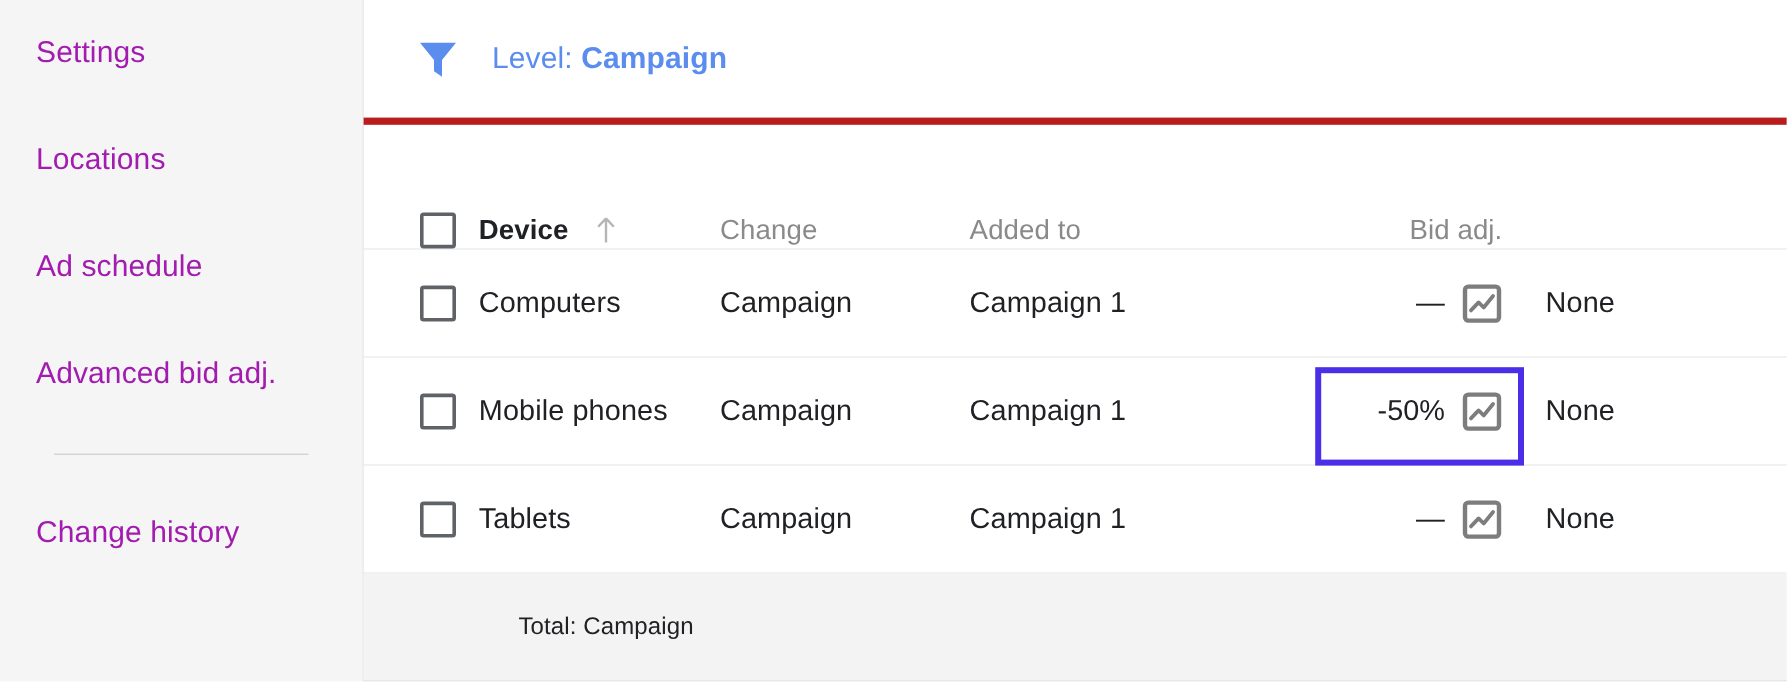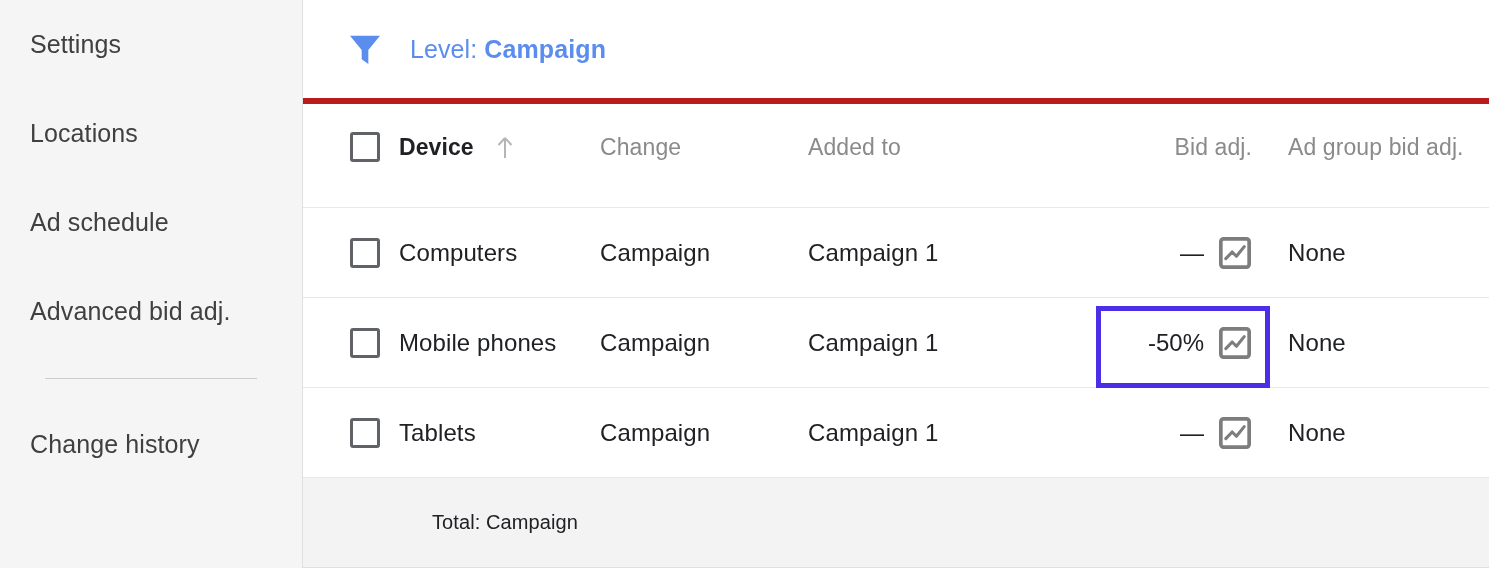--- a/index.html
+++ b/index.html
@@ -30,21 +30,21 @@
     box-sizing: border-box;
     position: relative;
   }
   .nav-item {
     height: 89px;
     display: flex;
     align-items: center;
     padding-left: 30px;
     box-sizing: border-box;
     font-size: 25px;
-    color: #404040;
+    color: #a21caf;
     letter-spacing: 0.1px;
     cursor: pointer;
     user-select: none;
   }
   .nav-item.active {
     background: #dddddd;
     color: #5b8def;
   }
   .nav-divider-wrap {
     height: 44px;
@@ -105,21 +105,21 @@
   .row {
     display: flex;
     align-items: center;
     box-sizing: border-box;
     border-bottom: 1px solid #e8e8e8;
     position: relative;
   }
   .row.head {
     height: 104px;
     min-height: 104px;
-    align-items: flex-start;
+    align-items: flex-end;
     padding-top: 28px;
   }
   .row.data {
     height: 90px;
     min-height: 90px;
   }
   .row.total {
     height: 90px;
     min-height: 90px;
     background: #f3f3f3;
@@ -267,23 +267,20 @@
         </div>
         <div class="c-level">
           <span class="hcell">Change</span>
         </div>
         <div class="c-added">
           <span class="hcell">Added to</span>
         </div>
         <div class="c-bid">
           <span class="hcell right">Bid adj.</span>
         </div>
-        <div class="c-agbid">
-          <span class="hcell wrap">Ad group bid adj.</span>
-        </div>
       </div>
 
       <div class="row data">
         <div class="c-check">
           <span class="checkbox"></span>
         </div>
         <div class="c-device">
           <span class="cell wrap">Computers</span>
         </div>
         <div class="c-level">

